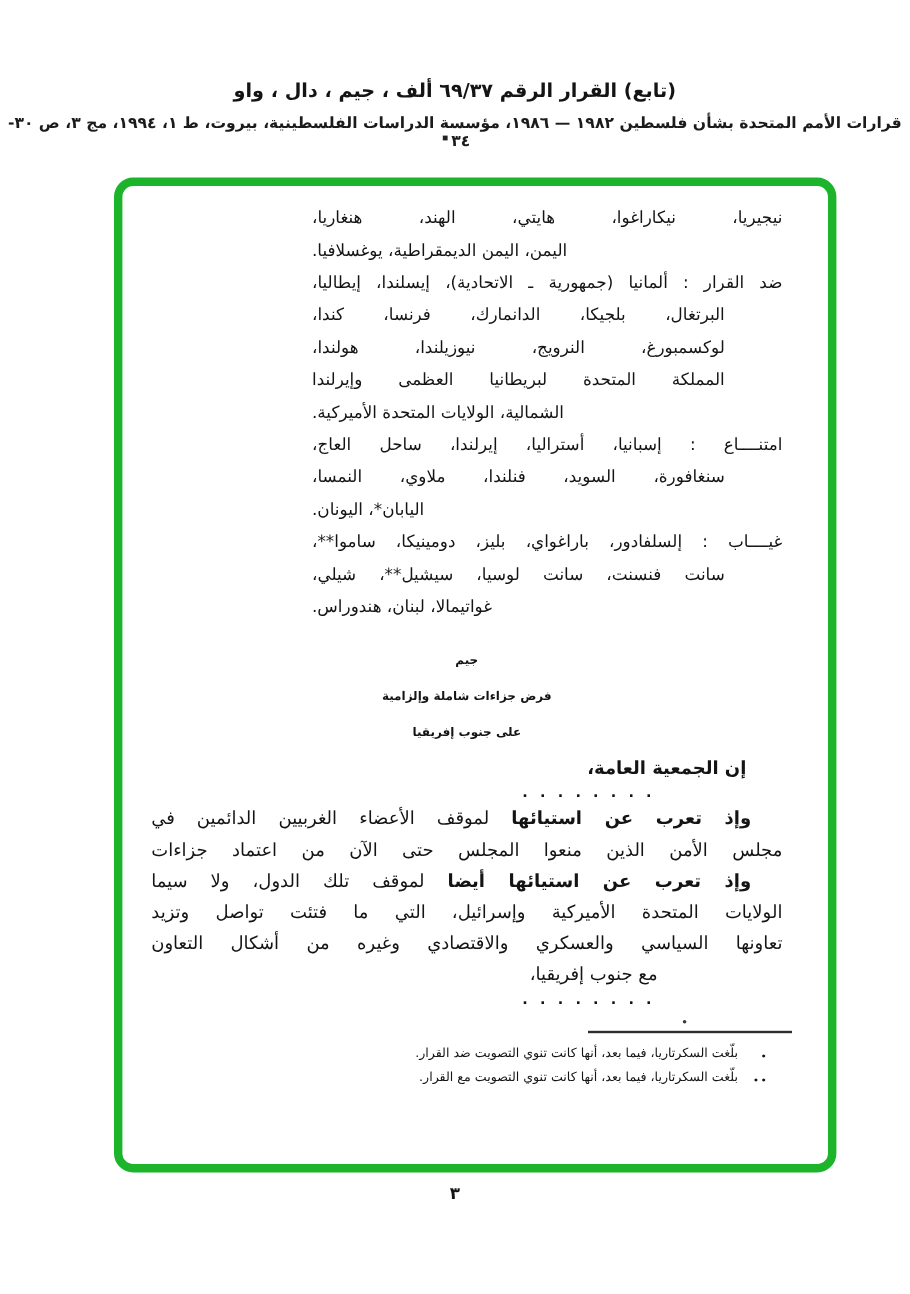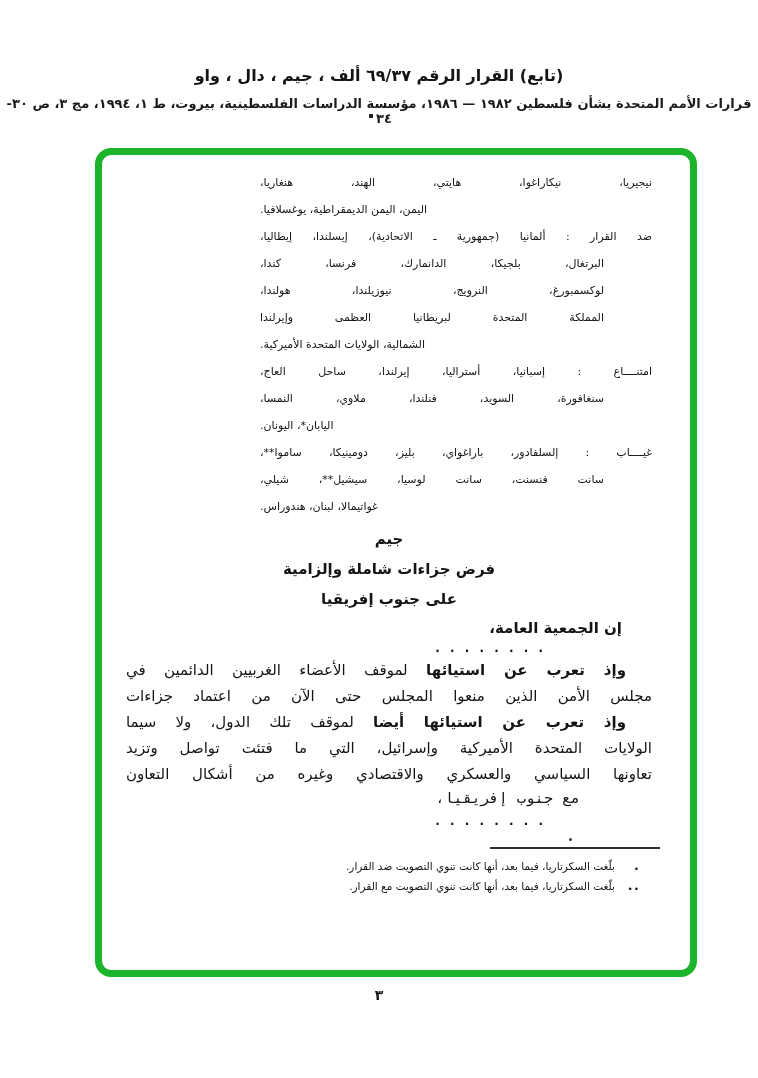--- a/index.html
+++ b/index.html
@@ -28,35 +28,35 @@
     background: #fff;
   }
   .box-content {
     direction: rtl;
     height: 100%;
     padding: 12px 38px 0 24px;
     position: relative;
   }
 
   
-  .vote-list { width: 392px; font-size: 11px; line-height: 27px; margin-top: 2px; }
+  .vote-list { width: 392px; font-size: 14px; line-height: 27px; margin-top: 2px; }
   .vl { text-align: left; white-space: nowrap; }
   .vl.j { white-space: normal; text-align: justify; text-align-last: justify; }
   .vl.ind { margin-right: 48px; }
 
   
-  .headings { text-align: center; font-weight: bold; font-size: 15px; line-height: 30px; margin-top: 4px; }
+  .headings { text-align: center; font-weight: bold; font-size: 10px; line-height: 30px; margin-top: 16px; }
 
   
   .para-area { font-size: 15px; line-height: 26px; margin-top: 2px; }
   .opening { font-weight: bold; margin-right: 30px; text-align: right; line-height: 24px; margin-top: 0; }
   .dots { text-align: right; margin-right: 106px; letter-spacing: 3px; font-weight: bold; font-size: 12px; line-height: 17px; }
   .pl { text-align: justify; text-align-last: justify; }
   .pl.first { margin-right: 26px; }
-  .pl.lastline { text-align: left; text-align-last: right; margin-right: 72px; font-family: Liberation Mono, monospace; }
+  .pl.lastline { text-align: left; text-align-last: right; margin-right: 104px; }
   .b { font-weight: bold; }
 
   
   .fn-dot { width: 3px; height: 3px; border-radius: 50%; background: #3a3a3a; margin: 8px 80px 6px auto; }
   .fn-divider { width: 170px; height: 2px; background: #2e2e2e; margin-left: auto; margin-right: -8px; }
   .footnotes { margin-top: 9px; margin-right: 12px; font-size: 10.5px; line-height: 17px; }
   .fn-row { display: flex; direction: rtl; }
   .fn-marker { min-width: 18px; text-align: right; font-size: 9px; padding-top: 3px; letter-spacing: 1px; }
   .fn-text { padding-right: 7px; white-space: nowrap; }
 

